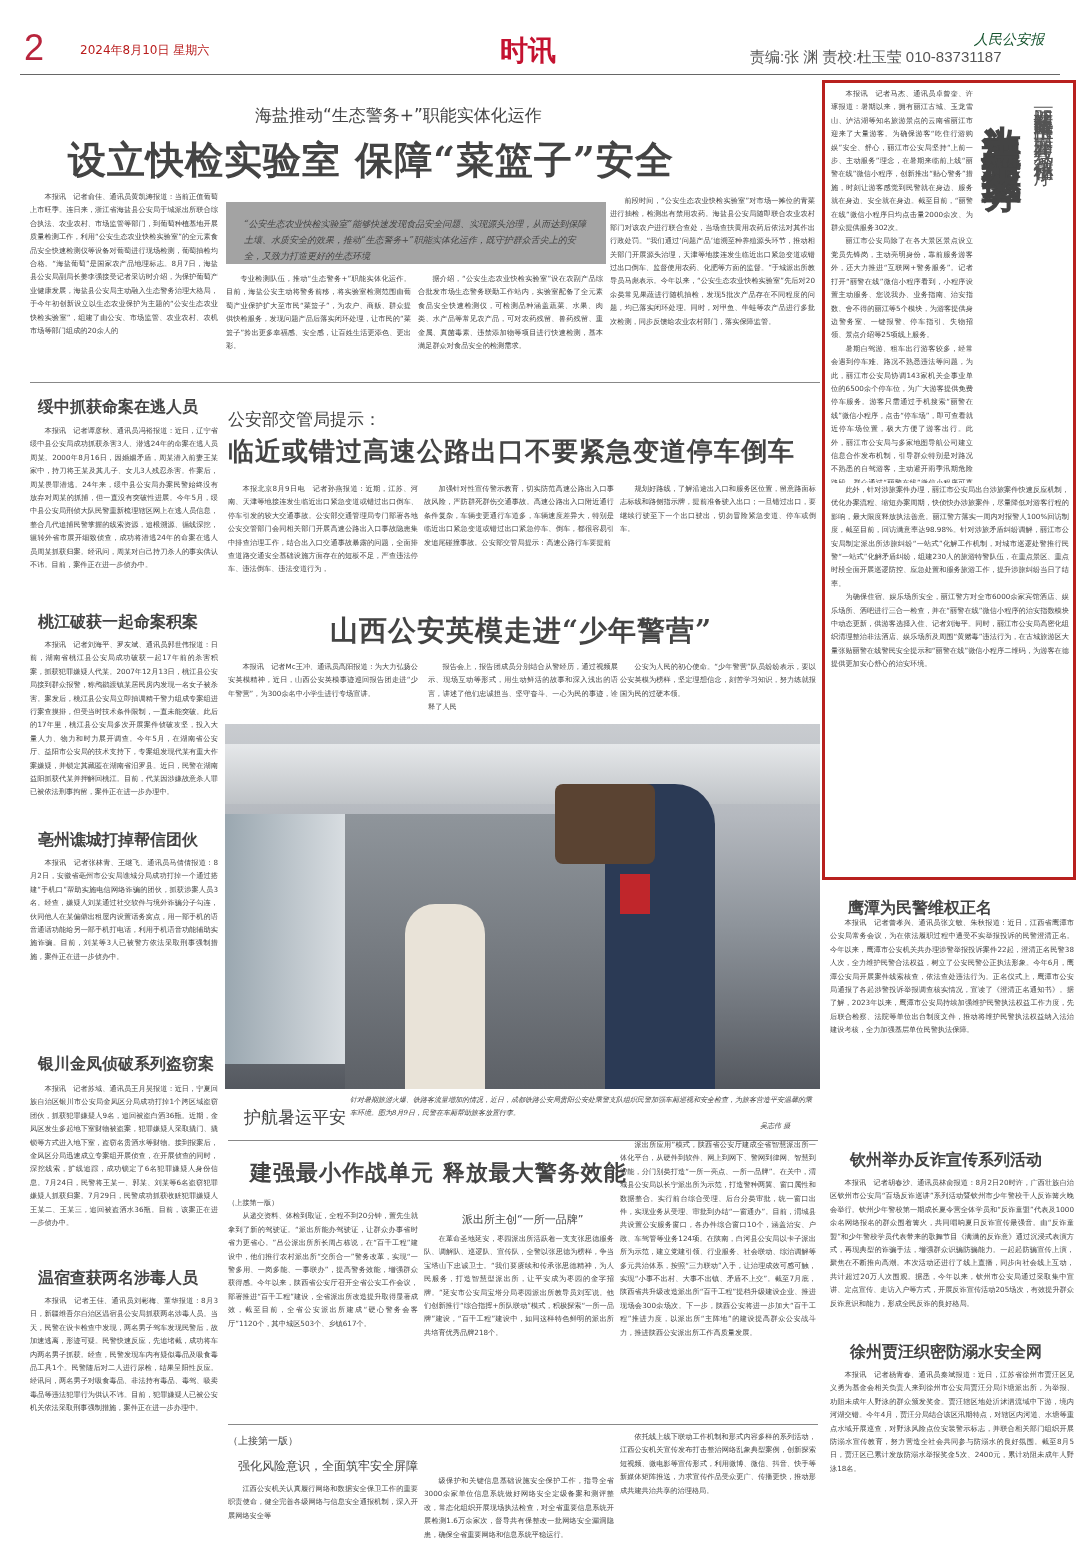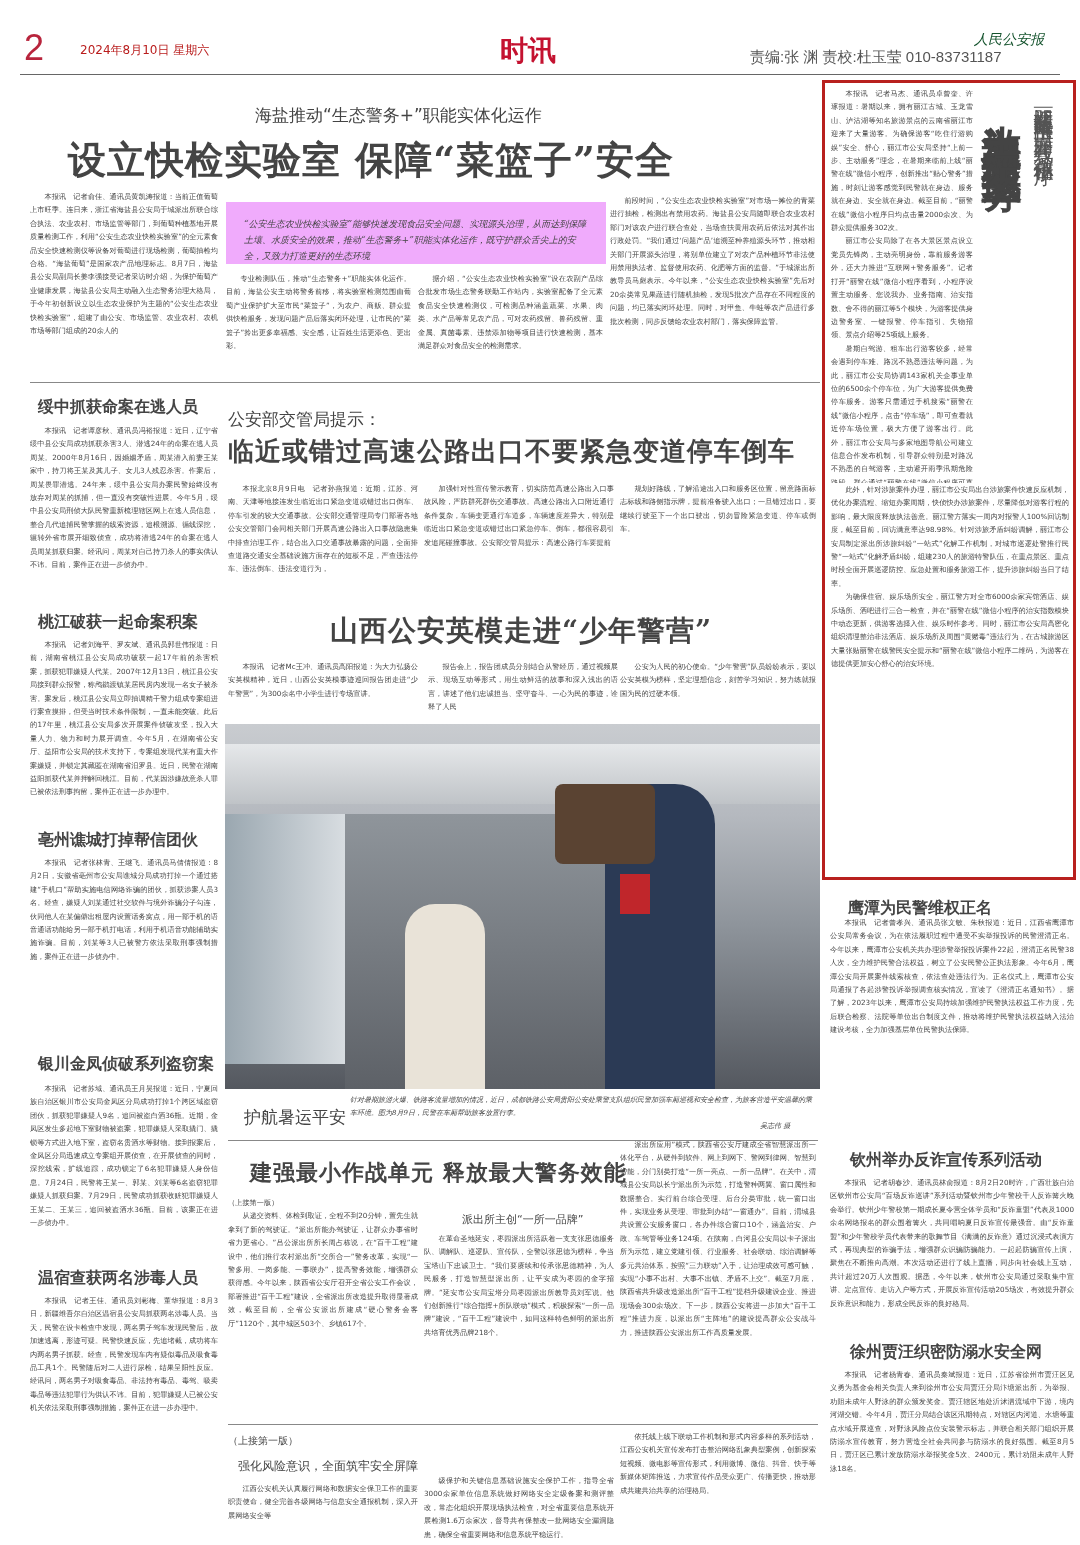--- a/index.html
+++ b/index.html
@@ -12,21 +12,21 @@
   .masthead-logo { left: 974px; top: 31px; font-size: 14px; color: #14532d; font-style: italic; font-family: "DejaVu Serif", serif; }
   .rule-top { left: 20px; top: 74px; width: 1040px; height: 1px; background: #666; }
   .hrule { height: 1px; background: #888; }
 
   .body-text { font-size: 7.2px; line-height: 13.4px; color: #444; text-align: justify; overflow: hidden; font-family: "DejaVu Sans", sans-serif; }
   .body-text p { text-indent: 2em; }
   .h-kicker { font-family: "DejaVu Sans", sans-serif; color: #444; }
   .h-main { font-family: "DejaVu Serif", serif; font-weight: bold; color: #444; letter-spacing: 1px; white-space: nowrap; }
   .h-small { font-family: "DejaVu Serif", serif; font-weight: bold; color: #444; font-size: 16px; white-space: nowrap; }
 
-  .quote-box { background: #f0abfc; padding: 14px 18px; font-size: 9px; line-height: 16px; color: #444; font-style: italic; font-family: "DejaVu Serif", serif; }
+  .quote-box { background: #a3a3a3; padding: 14px 18px; font-size: 9px; line-height: 16px; color: #444; font-style: italic; font-family: "DejaVu Serif", serif; }
 
   .lijiang-box { left: 822px; top: 80px; width: 254px; height: 800px; border: 3px solid #b8201e; background: #fff; }
   .lj-kicker { writing-mode: vertical-rl; font-size: 20px; color: #555; font-family: "DejaVu Sans", sans-serif; letter-spacing: 2px; }
   .lj-title { writing-mode: vertical-rl; font-size: 40px; font-weight: bold; color: #444; font-family: "DejaVu Serif", serif; letter-spacing: 4px; }
 
   .photo { left: 225px; top: 724px; width: 595px; height: 365px; overflow: hidden;
            background: linear-gradient(180deg, #c9ccd0 0%, #b5b9bf 25%, #8e949b 55%, #6e737a 80%, #54585f 100%); }
   .photo .rack { position: absolute; left: 0; top: 20px; width: 100%; height: 60px; background: linear-gradient(180deg,#e6e8ea,#bfc3c7); }
   .photo .window { position: absolute; left: 0; top: 90px; width: 120px; height: 250px; background: linear-gradient(90deg,#9aa7b0,#d8dde1); }
   .photo .aisle { position: absolute; left: 120px; top: 90px; width: 300px; height: 275px; background: linear-gradient(180deg,#8f959b,#5d6167); }
@@ -54,36 +54,36 @@
     <p>本报讯　记者俞佳、通讯员黄凯涛报道：当前正值葡萄上市旺季。连日来，浙江省海盐县公安局于城派出所联合综合执法、农业农村、市场监管等部门，到葡萄种植基地开展质量检测工作，利用“公安生态农业快检实验室”的全元素食品安全快速检测仪等设备对葡萄进行现场检测，葡萄抽检均合格。“海盐葡萄”是国家农产品地理标志。8月7日，海盐县公安局副局长姜李强接受记者采访时介绍，为保护葡萄产业健康发展，海盐县公安局主动融入生态警务治理大格局，于今年初创新设立以生态农业保护为主题的“公安生态农业快检实验室”，组建了由公安、市场监管、农业农村、农机市场等部门组成的20余人的</p>
   </div>
 <div class="abs quote-box" style="left:226px;top:202px;width:380px;height:62px;">“公安生态农业快检实验室”能够快速发现食品安全问题、实现源头治理，从而达到保障土壤、水质安全的效果，推动“生态警务+”职能实体化运作，既守护群众舌尖上的安全，又致力打造更好的生态环境</div>
 <div class="abs body-text" style="left:226px;top:272px;width:185px;height:88px;">
     <p>专业检测队伍，推动“生态警务+”职能实体化运作。目前，海盐公安主动将警务前移，将实验室检测范围由葡萄产业保护扩大至市民“菜篮子”，为农户、商贩、群众提供快检服务，发现问题产品后落实闭环处理，让市民的“菜篮子”拎出更多幸福感、安全感，让百姓生活更添色、更出彩。</p>
   </div>
 <div class="abs body-text" style="left:418px;top:272px;width:185px;height:88px;">
     <p>据介绍，“公安生态农业快检实验室”设在农副产品综合批发市场生态警务联勤工作站内，实验室配备了全元素食品安全快速检测仪，可检测品种涵盖蔬菜、水果、肉类、水产品等常见农产品，可对农药残留、兽药残留、重金属、真菌毒素、违禁添加物等项目进行快速检测，基本满足群众对食品安全的检测需求。</p>
   </div>
 <div class="abs body-text" style="left:610px;top:194px;width:205px;height:166px;">
-    <p>前段时间，“公安生态农业快检实验室”对市场一摊位的青菜进行抽检，检测出有禁用农药。海盐县公安局随即联合农业农村部门对该农户进行联合查处，当场查扶黄用农药后依法对其作出行政处罚。“我们通过‘问题产品’追溯至种养殖源头环节，推动相关部门开展源头治理，将别单位建立了对农产品种植环节非法使用禁用执法者、监督使用农药、化肥等方面的监督。”于城派出所教导员马彪表示。今年以来，“公安生态农业快检实验室”先后对20余类常见果蔬进行随机抽检，发现5批次产品存在不同程度的问题，均已落实闭环处理。同时，对甲鱼、牛蛙等农产品进行多批次检测，同步反馈给农业农村部门，落实保障监管。</p>
+    <p>前段时间，“公安生态农业快检实验室”对市场一摊位的青菜进行抽检，检测出有禁用农药。海盐县公安局随即联合农业农村部门对该农户进行联合查处，当场查扶黄用农药后依法对其作出行政处罚。“我们通过‘问题产品’追溯至种养殖源头环节，推动相关部门开展源头治理，天津等地接连发生临近出口紧急变道或错过出口倒车、监督使用农药、化肥等方面的监督。”于城派出所教导员马彪表示。今年以来，“公安生态农业快检实验室”先后对20余类常见果蔬进行随机抽检，发现5批次产品存在不同程度的问题，均已落实闭环处理。同时，对甲鱼、牛蛙等农产品进行多批次检测，同步反馈给农业农村部门，落实保障监管。</p>
   </div>
 
 <div class="abs hrule" style="left:30px;top:382px;width:790px;"></div>
 
 <div class="abs lijiang-box">
   <div class="abs lj-kicker" style="left:206px;top:8px;height:360px;">丽江在旅游旺季推出“丽警在线”微信小程序</div>
   <div class="abs lj-title" style="left:150px;top:10px;height:420px;">为游客提供二十五项线上服务</div>
   <div class="abs body-text" style="left:6px;top:4px;width:142px;height:396px;">
     <p>本报讯　记者马杰、通讯员卓曾奎、许琢报道：暑期以来，拥有丽江古城、玉龙雪山、泸沽湖等知名旅游景点的云南省丽江市迎来了大量游客。为确保游客“吃住行游购娱”安全、舒心，丽江市公安局坚持“上前一步、主动服务”理念，在暑期来临前上线“丽警在线”微信小程序，创新推出“贴心警务”措施，时刻让游客感觉到民警就在身边、服务就在身边、安全就在身边。截至目前，“丽警在线”微信小程序日均点击量2000余次、为群众提供服务302次。</p>
     <p>丽江市公安局除了在各大景区景点设立党员先锋岗，主动亮明身份，靠前服务游客外，还大力推进“互联网+警务服务”。记者打开“丽警在线”微信小程序看到，小程序设置主动服务、您说我办、业务指南、治安指数、舍不得的丽江等5个模块，为游客提供身边警务室、一键报警、停车指引、失物招领、景点介绍等25项线上服务。</p>
     <p>暑期自驾游、租车出行游客较多，经常会遇到停车难、路况不熟悉违法等问题，为此，丽江市公安局协调143家机关企事业单位的6500余个停车位，为广大游客提供免费停车服务。游客只需通过手机搜索“丽警在线”微信小程序，点击“停车场”，即可查看就近停车场位置，极大方便了游客出行。此外，丽江市公安局与多家地图导航公司建立信息合作发布机制，引导群众特别是对路况不熟悉的自驾游客，主动避开雨季汛期危险路段。群众通过“丽警在线”微信小程序可直接导航，方便出行。</p>
   </div>
   <div class="abs body-text" style="left:6px;top:400px;width:238px;height:390px;">
     <p>此外，针对涉旅案件办理，丽江市公安局出台涉旅案件快速反应机制，优化办案流程、缩短办案周期，快侦快办涉旅案件，尽量降低对游客行程的影响，最大限度释放执法善意。丽江警方落实一周内对报警人100%回访制度，截至目前，回访满意率达98.98%。针对涉旅矛盾纠纷调解，丽江市公安局制定派出所涉旅纠纷“一站式”化解工作机制，对城市巡逻处警推行民警“一站式”化解矛盾纠纷，组建230人的旅游特警队伍，在重点景区、重点时段全面开展巡逻防控、应急处置和服务旅游工作，提升涉旅纠纷当日了结率。</p>
-    <p>为确保住宿、娱乐场所安全，丽江警方对全市6000余家宾馆酒店、娱乐场所、酒吧进行三合一检查，并在“丽警在线”微信小程序的治安指数模块中动态更新，供游客选择入住、娱乐时作参考。同时，丽江市公安局高密化组织清理整治非法酒店、娱乐场所及周围“黄赌毒”违法行为，在古城旅游区大量张贴丽警在线警民安全提示和“丽警在线”微信小程序二维码，为游客在德提供更加安心舒心的治安环境。</p>
+    <p>为确保住宿、娱乐场所安全，丽江警方对全市6000余家宾馆酒店、娱乐场所、酒吧进行三合一检查，并在“丽警在线”微信小程序的治安指数模块中动态更新，供游客选择入住、记者刘海平。同时，丽江市公安局高密化组织清理整治非法酒店、娱乐场所及周围“黄赌毒”违法行为，在古城旅游区大量张贴丽警在线警民安全提示和“丽警在线”微信小程序二维码，为游客在德提供更加安心舒心的治安环境。</p>
   </div>
 </div>
 
 <div class="abs h-small" style="left:38px;top:397px;">绥中抓获命案在逃人员</div>
 <div class="abs body-text" style="left:30px;top:424px;width:188px;height:178px;">
     <p>本报讯　记者谭彦秋、通讯员冯裕报道：近日，辽宁省绥中县公安局成功抓获杀害3人、潜逃24年的命案在逃人员周某。2000年8月16日，因婚姻矛盾，周某潜入前妻王某家中，持刀将王某及其儿子、女儿3人残忍杀害。作案后，周某畏罪潜逃。24年来，绥中县公安局办案民警始终没有放弃对周某的抓捕，但一直没有突破性进展。今年5月，绥中县公安局刑侦大队民警重新梳理辖区网上在逃人员信息，整合几代追捕民警掌握的线索资源，追根溯源、循线深挖，辗转外省市展开细致侦查，成功将潜逃24年的命案在逃人员周某抓获归案。经讯问，周某对自己持刀杀人的事实供认不讳。目前，案件正在进一步侦办中。</p>
   </div>
 
 <div class="abs h-small" style="left:38px;top:612px;">桃江破获一起命案积案</div>
 <div class="abs body-text" style="left:30px;top:638px;width:188px;height:180px;">

